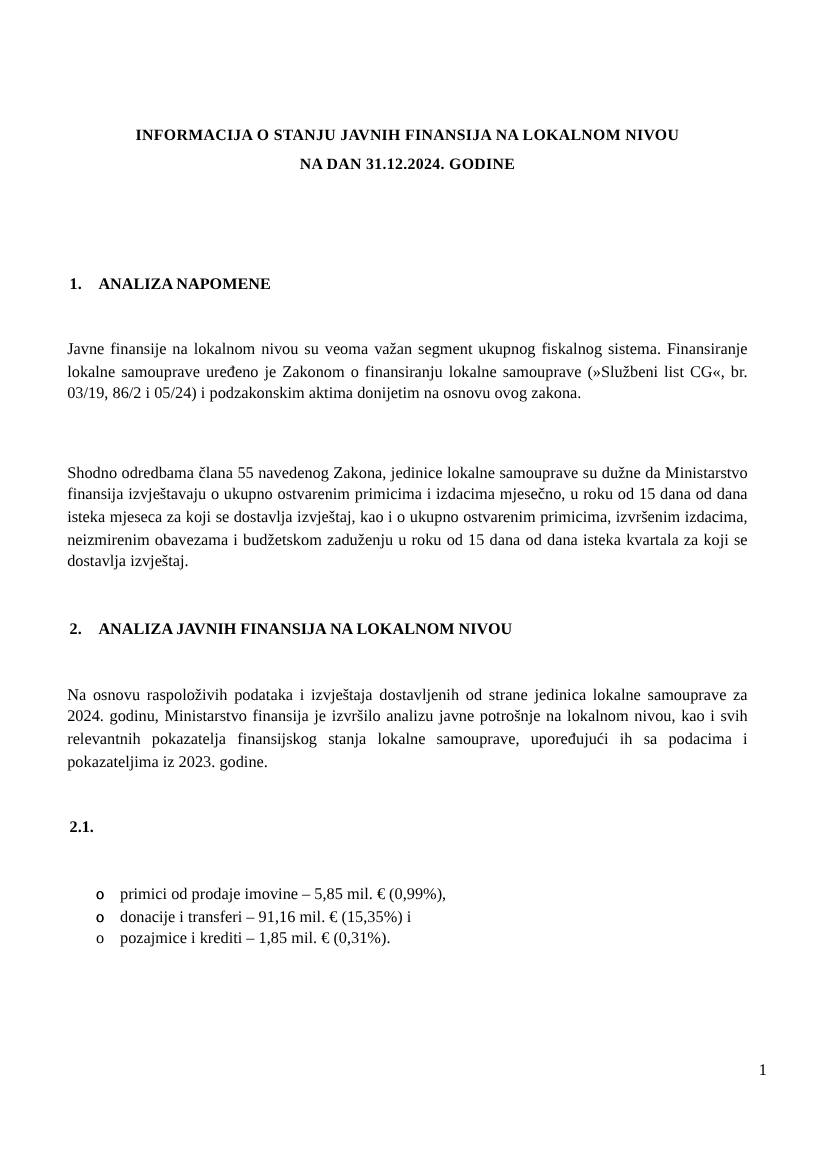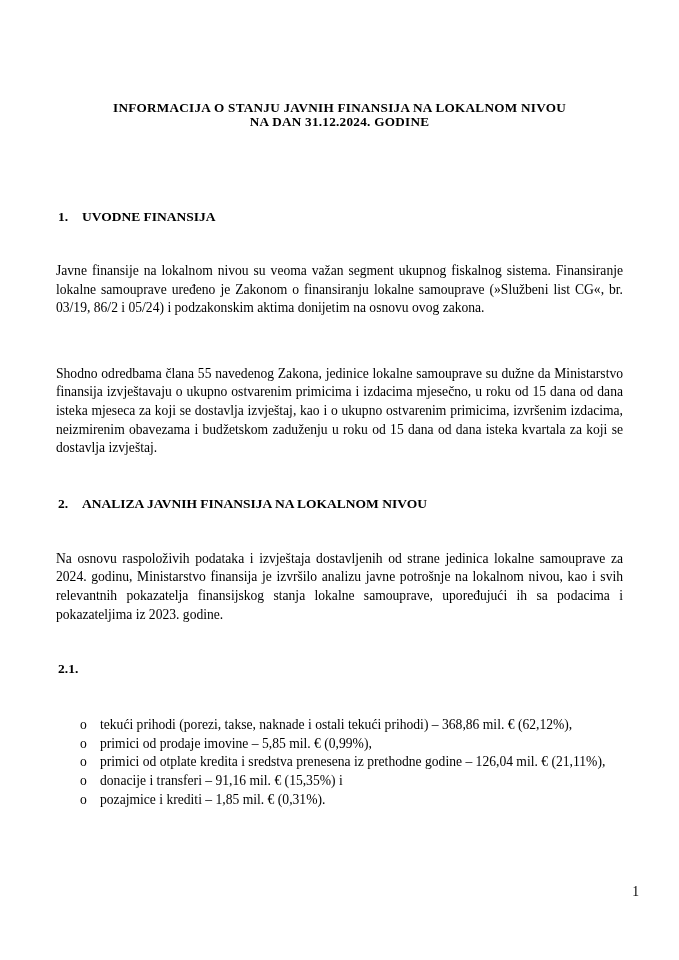--- a/index.html
+++ b/index.html
@@ -31,21 +31,21 @@
     left: 40px;
     top: 0;
     width: 599px;
   }
 
   
   .doc-title {
     text-align: center;
     font-weight: bold;
     font-size: 13.2px;
-    line-height: 14px;
+    line-height: 24px;
     letter-spacing: 0.02em;
     margin-top: 101px;
     margin-bottom: 0;
     white-space: pre-line;
   }
 
   
   .heading-lvl1 {
     font-weight: bold;
     font-size: 13.5px;
@@ -139,21 +139,21 @@
 <div class="page">
   <div class="content">
 
     <div class="doc-title"><span>INFORMACIJA O  STANJU JAVNIH FINANSIJA NA LOKALNOM NIVOU</span>
 <span>NA DAN 31.12.2024. GODINE</span></div>
 
     <div class="sp-title-h1"></div>
 
     <div class="heading-lvl1">
       <span class="num">1.</span>
-      <span class="htext">UVODNE FINANSIJA</span>
+      <span class="htext">ANALIZA NAPOMENE</span>
     </div>
 
     <div class="sp-h1-par"></div>
 
     <p class="body-par">Javne finansije na lokalnom nivou su veoma važan segment ukupnog fiskalnog sistema. Finansiranje lokalne samouprave uređeno je Zakonom o finansiranju lokalne samouprave (»Službeni list CG«, br. 03/19, 86/2 i 05/24) i podzakonskim aktima donijetim na osnovu ovog zakona.</p>
 
     <div class="sp-par-par"></div>
 
     <p class="body-par">Shodno odredbama člana 55 navedenog Zakona, jedinice lokalne samouprave su dužne da Ministarstvo finansija izvještavaju o ukupno ostvarenim primicima i izdacima mjesečno, u roku od 15 dana od dana isteka mjeseca za koji se dostavlja izvještaj, kao i o ukupno ostvarenim primicima, izvršenim izdacima, neizmirenim obavezama i budžetskom zaduženju u roku od 15 dana od dana isteka kvartala za koji se dostavlja izvještaj.</p>
 
@@ -175,29 +175,27 @@
     </div>
 
     <div class="sp-h21-par"></div>
 
 
     <div class="sp-par-list"></div>
 
     <ul class="bullet-list">
       <li>
         <span class="marker">o</span>
-        <span>tekući prihodi (porezi, takse, naknade i ostali tekući prihodi) – 368,86 mil. € (62,12%),</span>
       </li>
       <li>
         <span class="marker">o</span>
         <span>primici od prodaje imovine – 5,85 mil. € (0,99%),</span>
       </li>
       <li>
         <span class="marker">o</span>
-        <span>primici od otplate kredita i sredstva prenesena iz prethodne godine – 126,04 mil. € (21,11%),</span>
       </li>
       <li>
         <span class="marker">o</span>
         <span>donacije i transferi – 91,16 mil. € (15,35%) i</span>
       </li>
       <li>
         <span class="marker">o</span>
         <span>pozajmice i krediti – 1,85 mil. € (0,31%).</span>
       </li>
     </ul>

